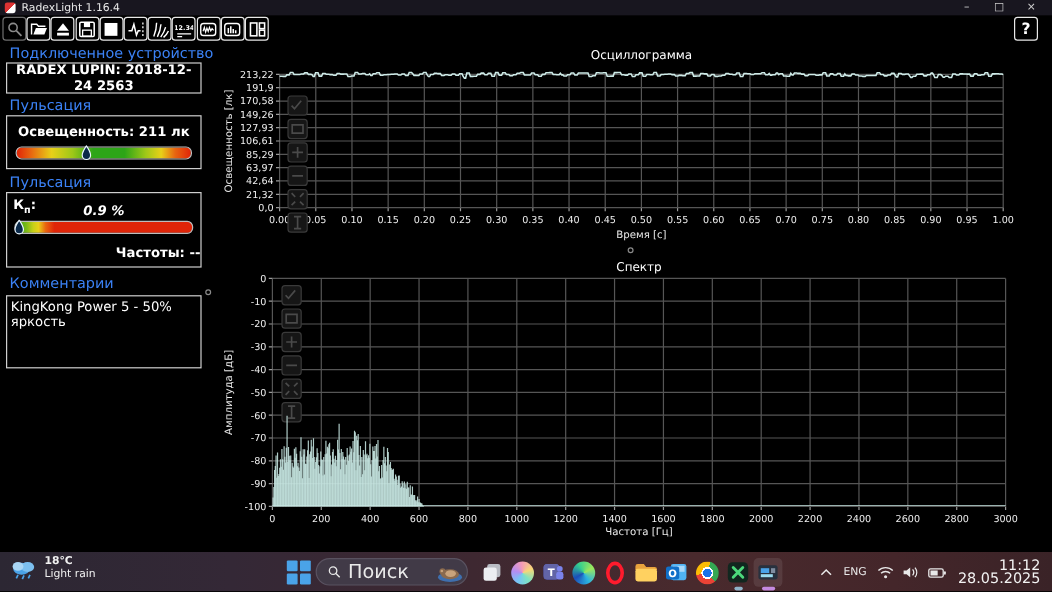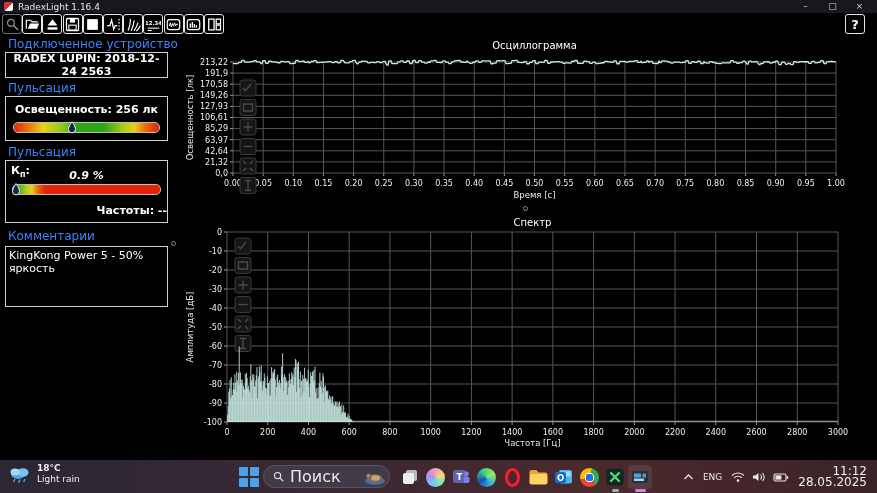--- a/index.html
+++ b/index.html
@@ -149,21 +149,21 @@
     <div class="tbtn" id="help-btn">?</div>
   </div>
 
   <div class="section-label" style="top:37px;">Подключенное устройство</div>
   <div class="panel-box" style="top:52px; height:26px; display:flex; align-items:center; justify-content:center;">
     <span class="bold-white">RADEX LUPIN: 2018-12-24 2563</span>
   </div>
 
   <div class="section-label" style="top:81px;">Пульсация</div>
   <div class="panel-box" style="top:96px; height:45px;">
-    <div class="bold-white" style="margin-top:6px;">Освещенность: 256 лк</div>
+    <div class="bold-white" style="margin-top:6px;">Освещенность: 211 лк</div>
     <div class="gradbar" style="left:7px; right:7px; top:25px; background:linear-gradient(90deg,#e02508 0%,#e86510 8%,#e8d018 20%,#9ec818 32%,#2da517 44%,#2da517 62%,#9ec818 74%,#e8d018 83%,#e86510 91%,#e02508 100%);">
       <svg class="marker" id="illum-marker" viewBox="0 0 9 13" style="left: 40%;">
           <path d="M4.5 0.5 C4.5 0.5 1 5.5 1 8.4 a3.5 3.5 0 0 0 7 0 C8 5.5 4.5 0.5 4.5 0.5 Z" fill="#0b2a4a" stroke="#eaf6ff" stroke-width="1"></path>
         </svg>
     </div>
   </div>
 
   <div class="section-label" style="top:145px;">Пульсация</div>
   <div class="panel-box" style="top:160px; height:63px;">
     <div style="position:absolute; left:5px; top:3px; color:#fff; font-weight:bold; font-size:11px;"><span>К</span><sub style="font-size:8px;">п</sub><span>:</span></div>

